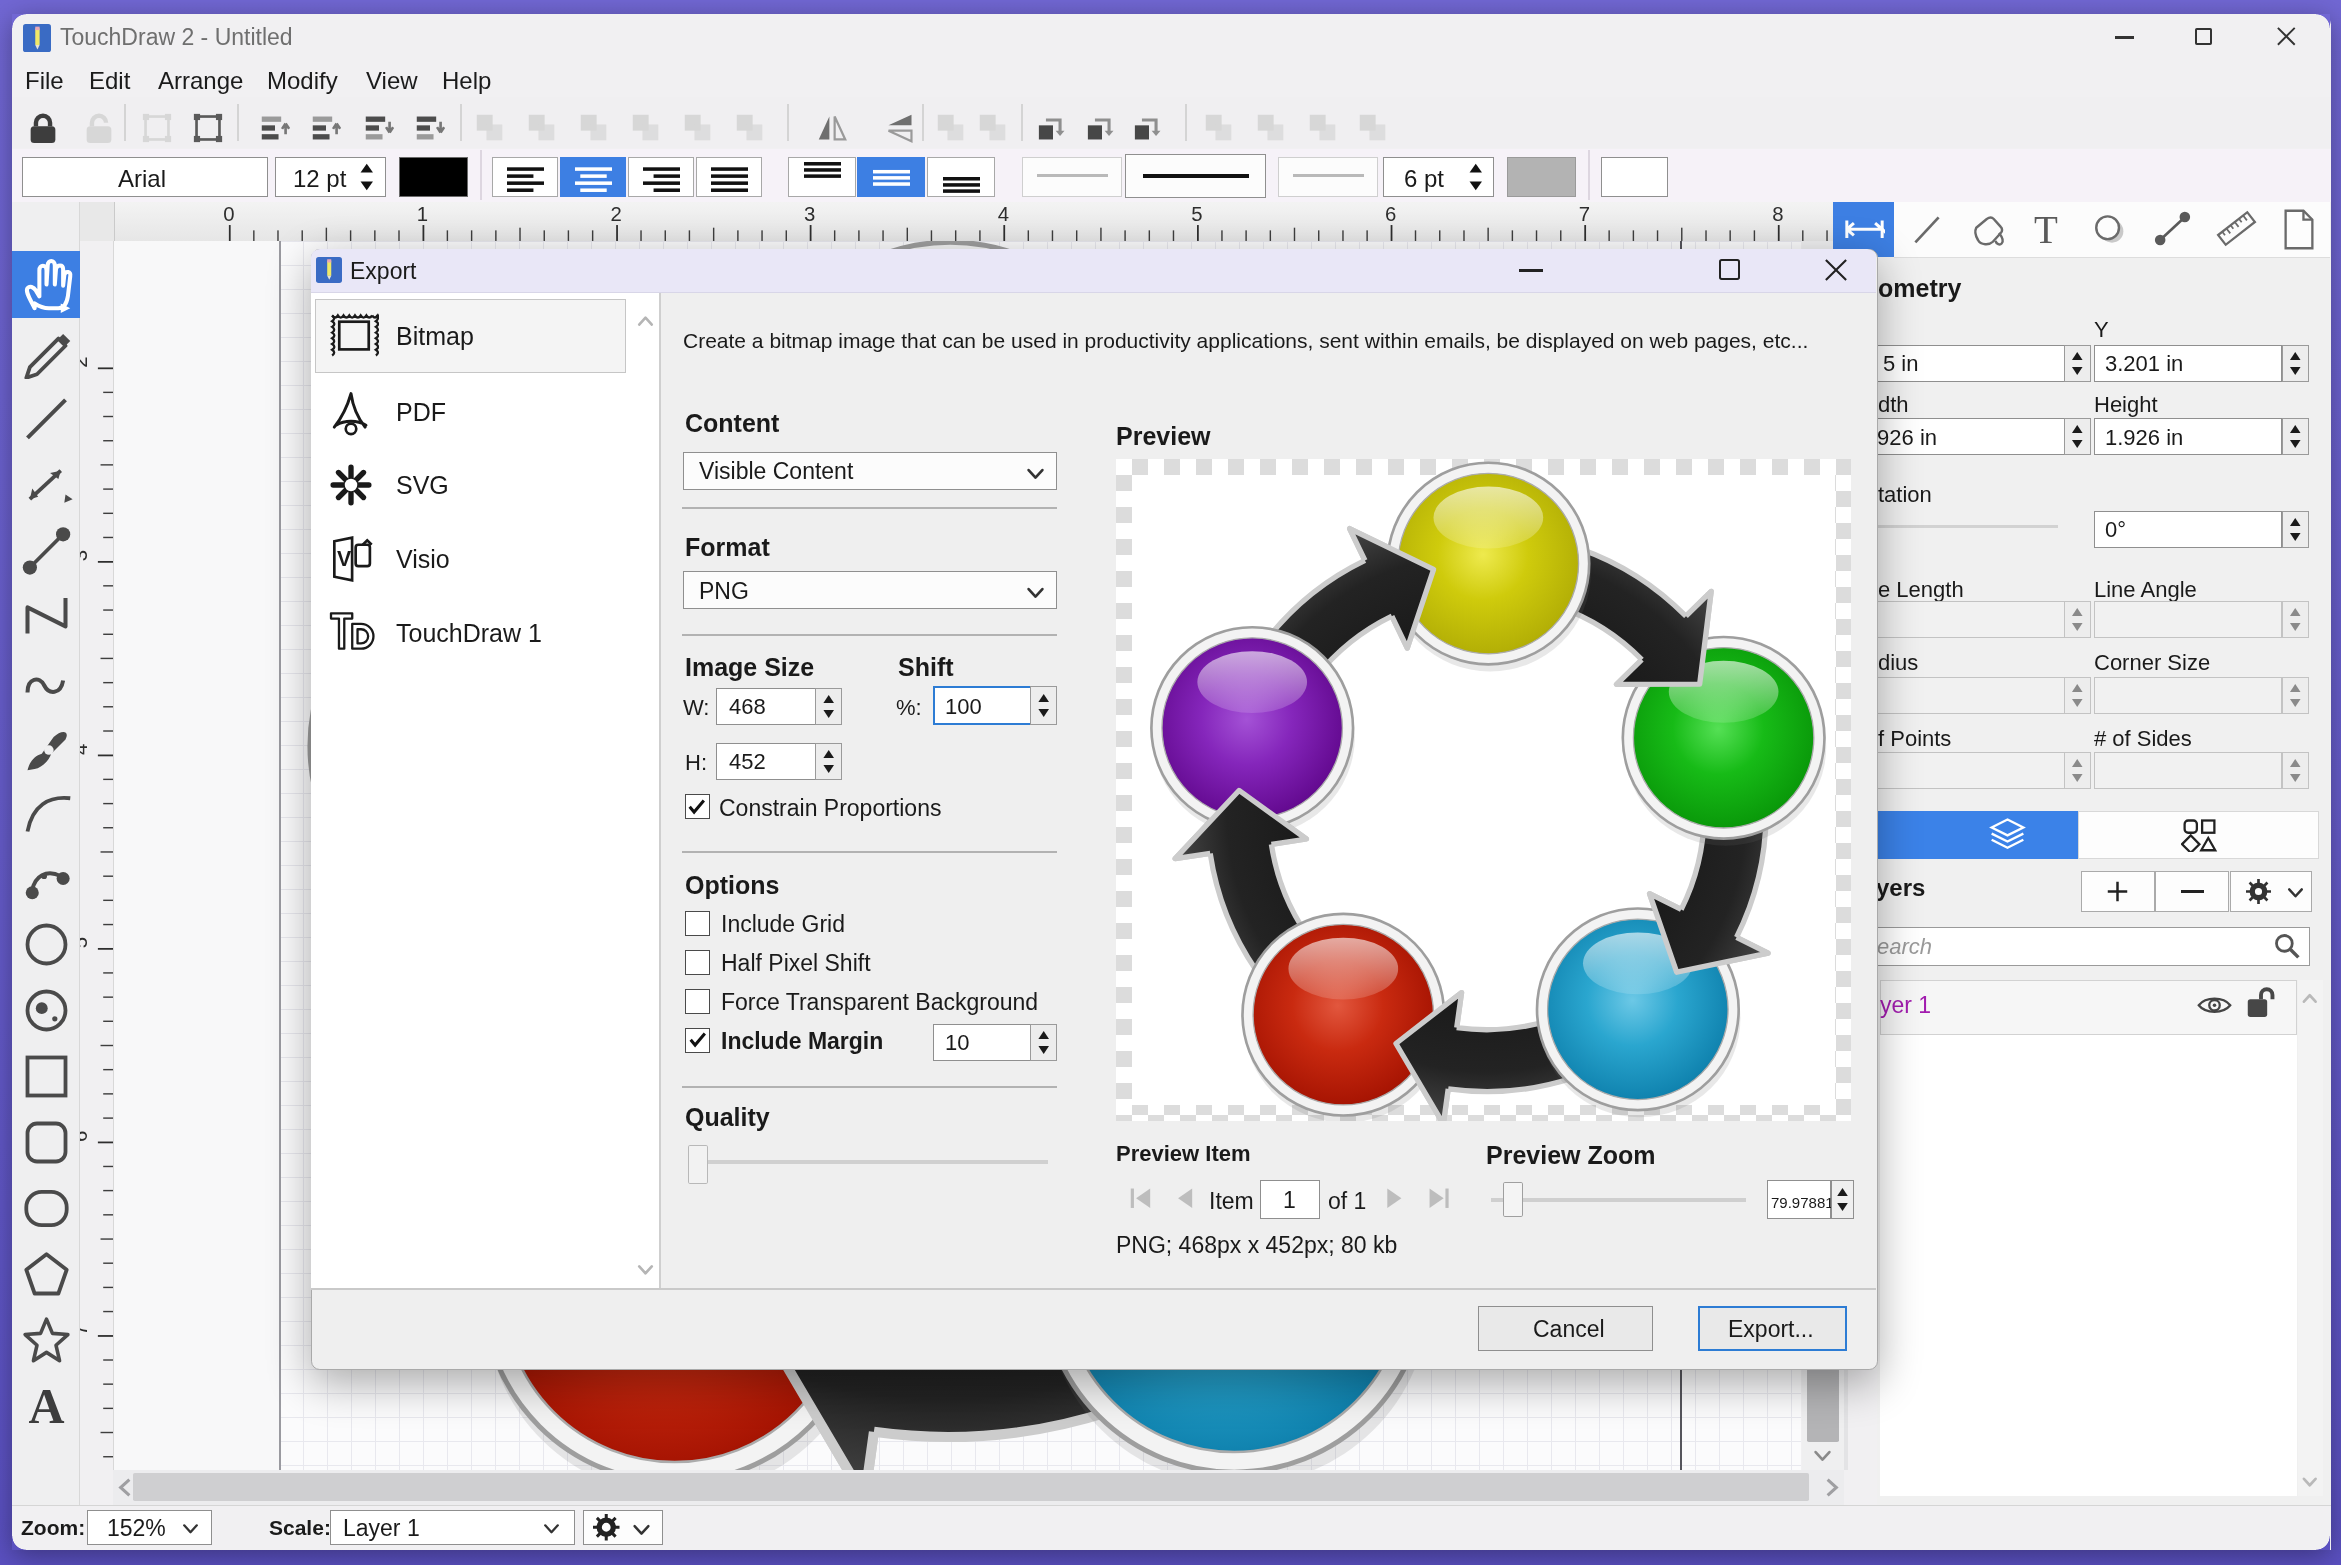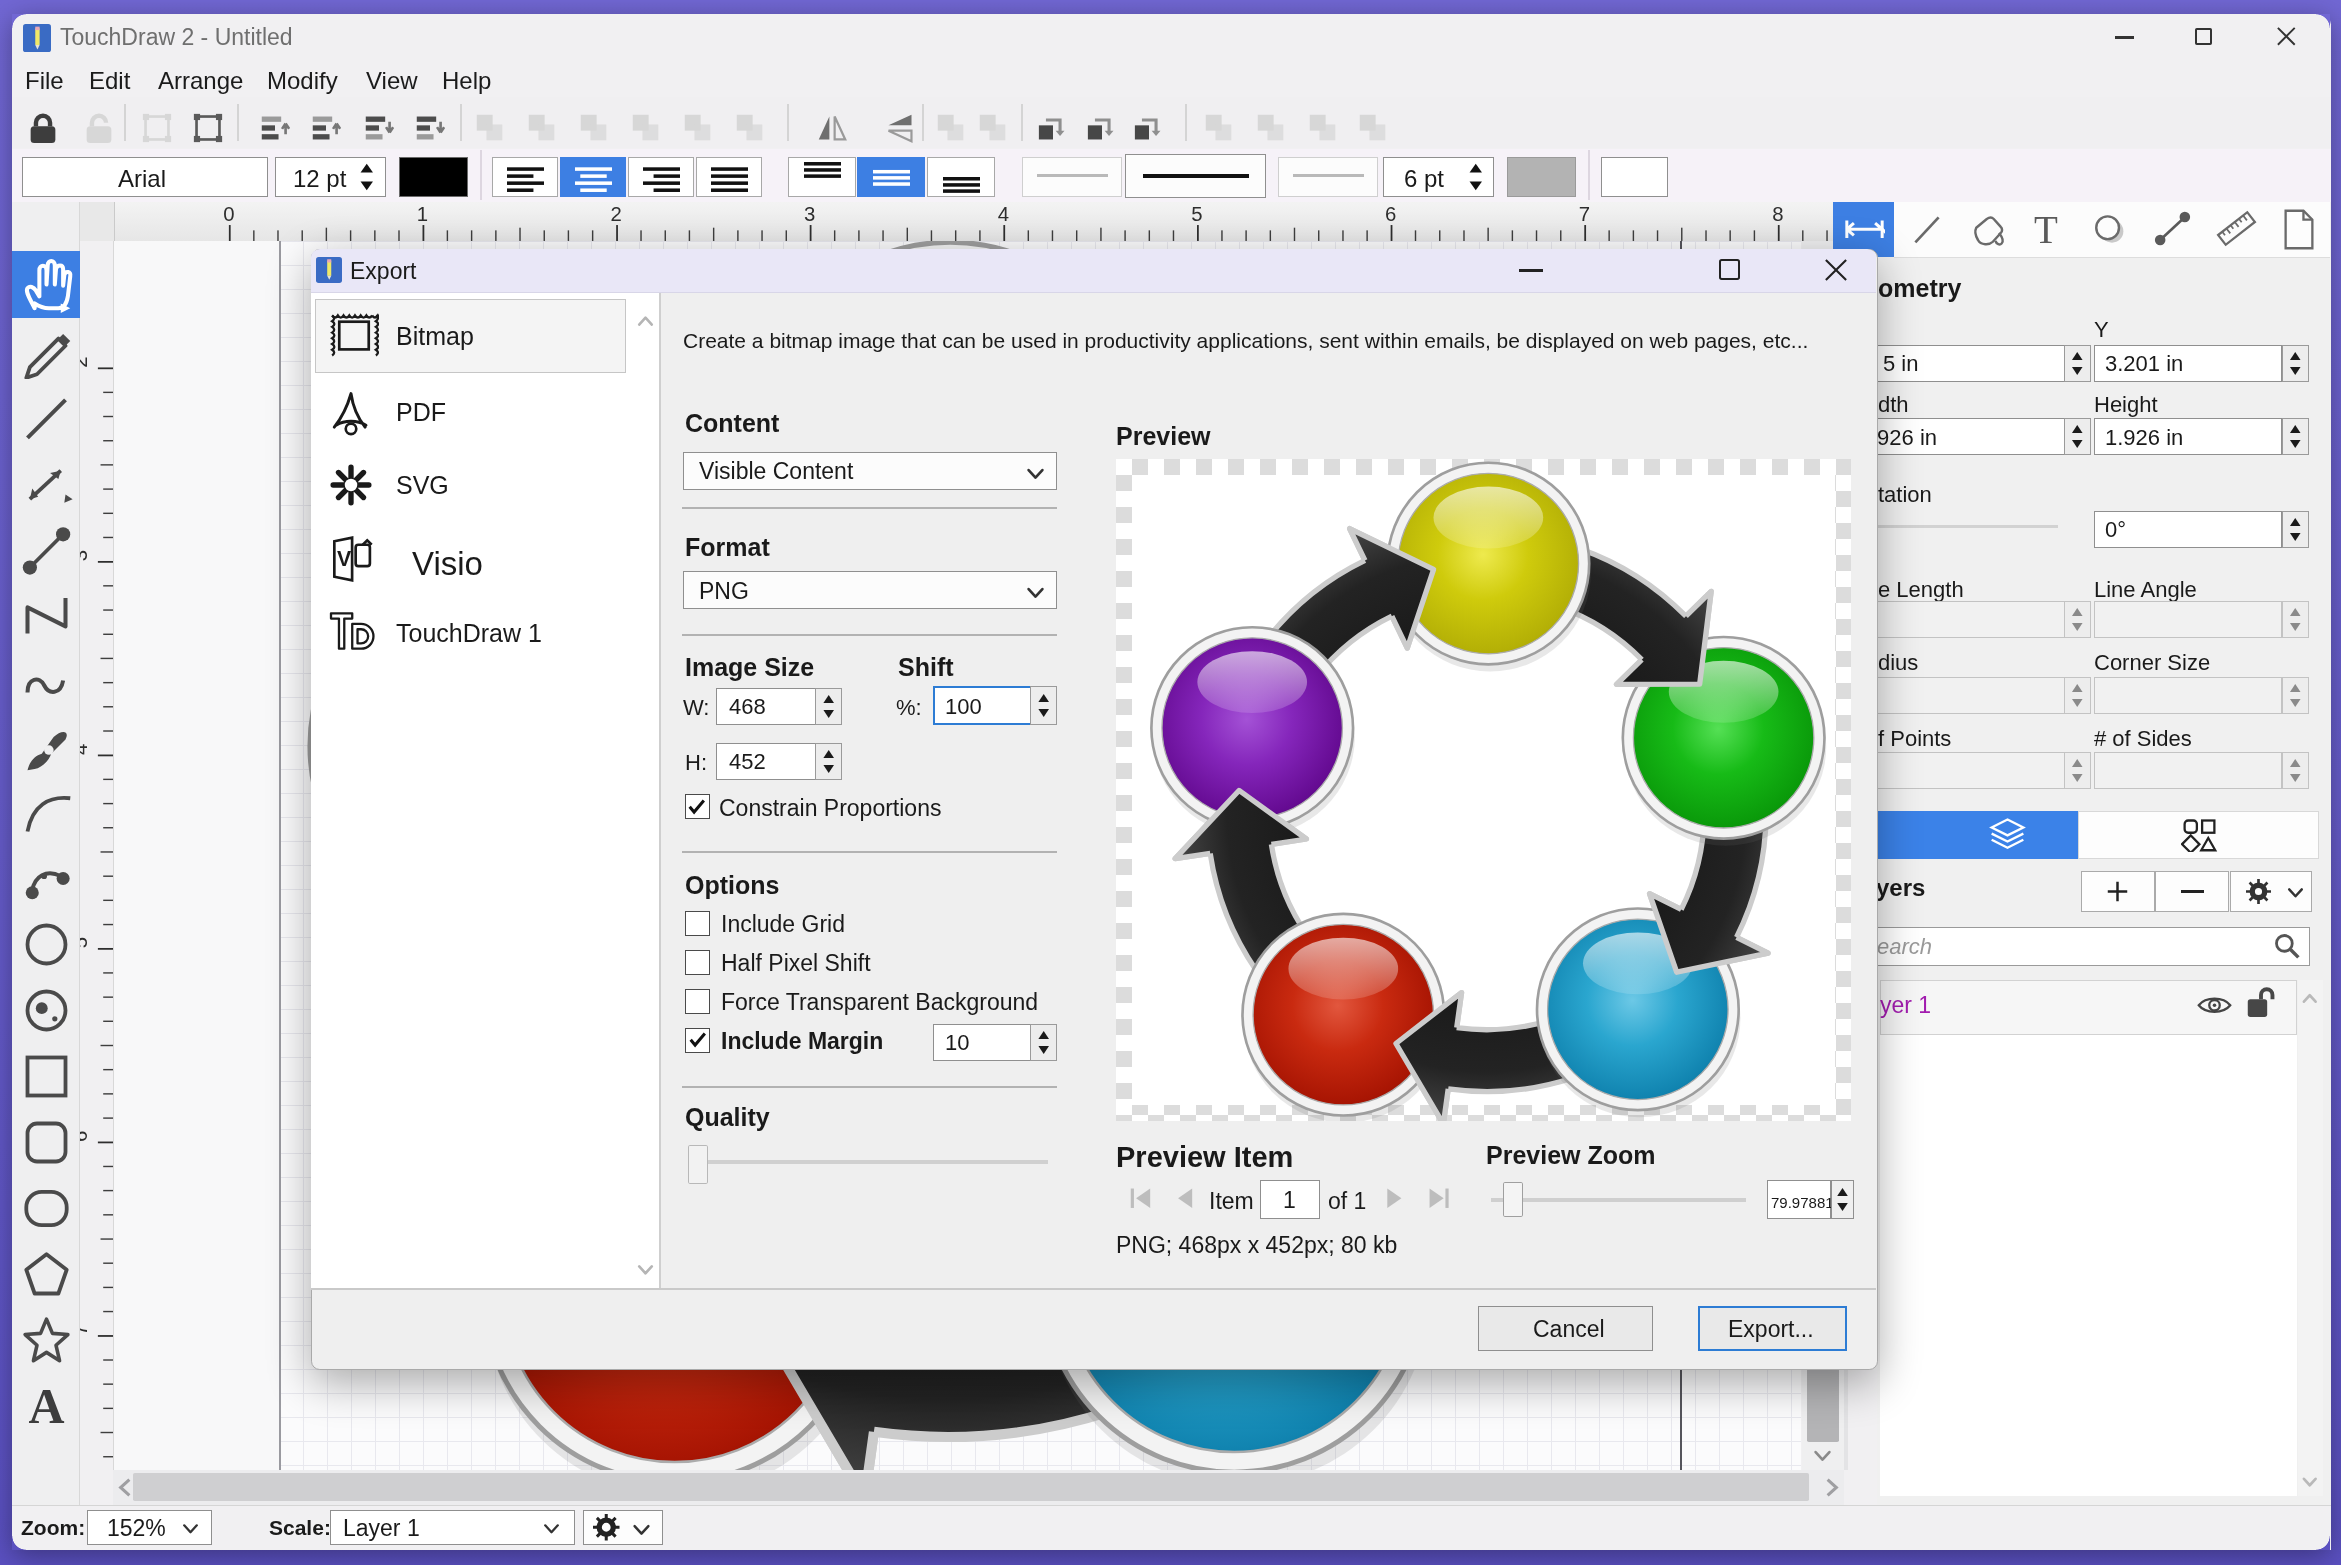--- a/index.html
+++ b/index.html
@@ -761,21 +761,21 @@
       </g>
       <circle cx="28" cy="28" r="7" fill="#fff"></circle>
     </svg></div>
 <div style="position:absolute;left:396px;top:471px;font-family:'Liberation Sans',sans-serif;font-size:25px;font-weight:400;color:#1a1a1a;white-space:nowrap;">SVG</div>
 <div style="position:absolute;left:329px;top:534px;width:48px;height:50px"><svg width="48" height="50" viewBox="0 0 54 56">
       <path d="M 6 8 L 26 4 V 52 L 6 48 Z" fill="none" stroke="#1a1a1a" stroke-width="3"></path>
       <text x="9" y="36" font-size="24" font-weight="bold" fill="#1a1a1a" font-family="Liberation Sans">V</text>
       <rect x="30" y="12" width="16" height="24" rx="3" fill="none" stroke="#1a1a1a" stroke-width="3"></rect>
       <path d="M 38 12 l 5 -5 5 5" fill="none" stroke="#1a1a1a" stroke-width="3"></path>
     </svg></div>
-<div style="position:absolute;left:396px;top:545px;font-family:'Liberation Sans',sans-serif;font-size:33px;font-weight:400;color:#1a1a1a;white-space:nowrap;margin-left:16px;">Visio</div>
+<div style="position:absolute;left:396px;top:545px;font-family:'Liberation Sans',sans-serif;font-size:25px;font-weight:400;color:#1a1a1a;white-space:nowrap;">Visio</div>
 <div style="position:absolute;left:329px;top:608px;width:50px;height:46px"><svg width="50" height="46" viewBox="0 0 56 52">
       <path d="M 2 6 H 26 V 12 H 17 V 46 H 11 V 12 H 2 Z" fill="none" stroke="#1a1a1a" stroke-width="2.6" stroke-linejoin="round"></path>
       <path d="M 26 18 h 10 a 14 14 0 0 1 0 28 h -10 Z m 6 6 v 16 h 4 a 8 8 0 0 0 0 -16 Z" fill="none" stroke="#1a1a1a" stroke-width="2.6" stroke-linejoin="round"></path>
     </svg></div>
 <div style="position:absolute;left:396px;top:619px;font-family:'Liberation Sans',sans-serif;font-size:25px;font-weight:400;color:#1a1a1a;white-space:nowrap;">TouchDraw 1</div>
 <div style="position:absolute;left:683px;top:329px;font-family:'Liberation Sans',sans-serif;font-size:21px;font-weight:400;color:#1a1a1a;white-space:nowrap;">Create a bitmap image that can be used in productivity applications, sent within emails, be displayed on web pages, etc...</div>
 <div style="position:absolute;left:685px;top:409px;font-family:'Liberation Sans',sans-serif;font-size:25px;font-weight:700;color:#1a1a1a;white-space:nowrap;">Content</div>
 <div style="position:absolute;left:683px;top:452px;width:374px;height:38px;background:#fcfcfc;border:1.8px solid #8f8f8f;box-sizing:border-box"></div>
 <div style="position:absolute;left:699px;top:458px;font-family:'Liberation Sans',sans-serif;font-size:23px;font-weight:400;color:#1a1a1a;white-space:nowrap;">Visible Content</div>
 <div style="position:absolute;left:1024px;top:462px;width:23px;height:23px"><svg width="23" height="23" viewBox="0 0 26 26">
@@ -920,21 +920,21 @@
       <path d="M 184.2 92.2 L 214.9 181.0 L 318.3 159.4 Z" fill="url(#par)"></path>
       <path d="M 220.0 110.1 L 184.2 92.2 L 214.9 181.0 L 318.3 159.4 L 282.6 141.5" fill="none" stroke="#cccccc" stroke-width="6" stroke-linejoin="round"></path>
       <path d="M -28.3 204.0 L -102.5 261.6 L -48.9 352.6 Z" fill="url(#par)"></path>
       <path d="M -33.8 243.7 L -28.3 204.0 L -102.5 261.6 L -48.9 352.6 L -43.4 313.0" fill="none" stroke="#cccccc" stroke-width="6" stroke-linejoin="round"></path>
       <path d="M -203.7 30.4 L -279.9 -24.5 L -352.1 52.6 Z" fill="url(#par)"></path>
       <path d="M -243.3 36.4 L -203.7 30.4 L -279.9 -24.5 L -352.1 52.6 L -312.5 46.7" fill="none" stroke="#cccccc" stroke-width="6" stroke-linejoin="round"></path>
       <path d="M -89.7 -185.5 L -59.9 -274.5 L -154.9 -320.5 Z" fill="url(#par)"></path>
       <path d="M -107.1 -221.5 L -89.7 -185.5 L -59.9 -274.5 L -154.9 -320.5 L -137.5 -284.5" fill="none" stroke="#cccccc" stroke-width="6" stroke-linejoin="round"></path>
     </g>
   </svg>
-<div style="position:absolute;left:1116px;top:1141px;font-family:'Liberation Sans',sans-serif;font-size:29px;font-weight:700;color:#1a1a1a;white-space:nowrap;">Preview Item</div>
+<div style="position:absolute;left:1116px;top:1141px;font-family:'Liberation Sans',sans-serif;font-size:22px;font-weight:700;color:#1a1a1a;white-space:nowrap;">Preview Item</div>
 <div style="position:absolute;left:1486px;top:1141px;font-family:'Liberation Sans',sans-serif;font-size:25px;font-weight:700;color:#1a1a1a;white-space:nowrap;">Preview Zoom</div>
 <div style="position:absolute;left:1129px;top:1185px;width:26.5px;height:26.5px"><svg width="26.5" height="26.5" viewBox="0 0 30 30">
       <rect x="2" y="4" width="3.6" height="22" fill="#bdbdbd"></rect>
       <path d="M 24 4 L 8 15 L 24 26 Z" fill="#bdbdbd"></path>
     </svg></div>
 <div style="position:absolute;left:1171px;top:1185px;width:26.5px;height:26.5px"><svg width="26.5" height="26.5" viewBox="0 0 30 30">
       <path d="M 24 4 L 8 15 L 24 26 Z" fill="#bdbdbd"></path>
     </svg></div>
 <div style="position:absolute;left:1209px;top:1188px;font-family:'Liberation Sans',sans-serif;font-size:23px;font-weight:400;color:#1a1a1a;white-space:nowrap;">Item</div>
 <div style="position:absolute;left:1260px;top:1180px;width:60px;height:39px;background:#fff;border:1.8px solid #8f8f8f;box-sizing:border-box"></div>

